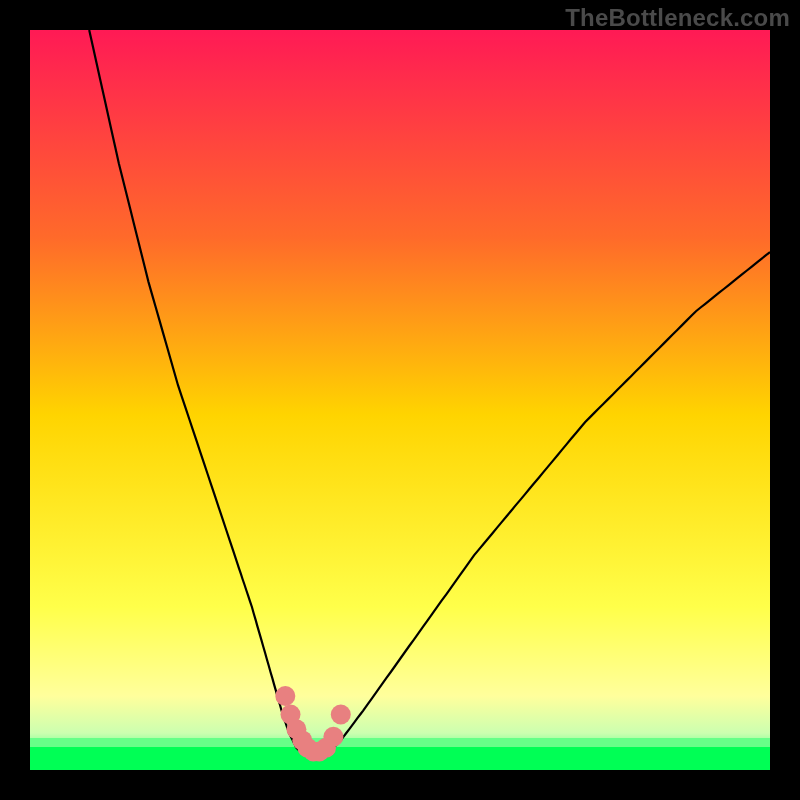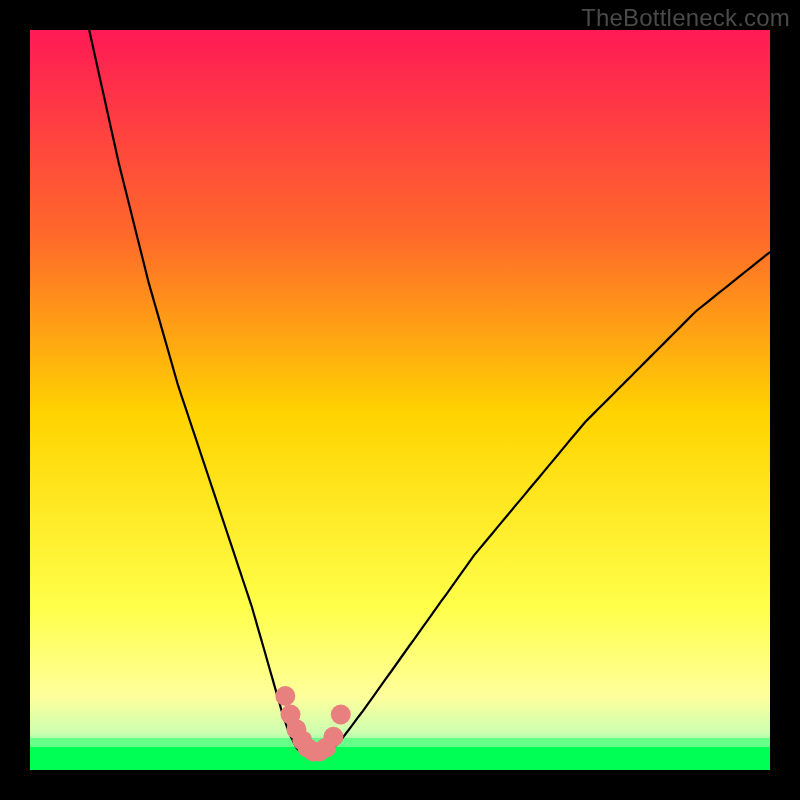--- a/index.html
+++ b/index.html
@@ -16,21 +16,21 @@
     width: 800px;
     height: 800px;
     background: #000;
   }
   .attribution {
     position: absolute;
     top: 4px;
     right: 10px;
     color: #4a4a4a;
     font-size: 24px;
-    font-weight: 400;
+    font-weight: 700;
     letter-spacing: 0.2px;
     margin-left: 12px;
   }
   .plot {
     position: absolute;
     left: 30px;
     top: 30px;
     width: 740px;
     height: 740px;
   }

